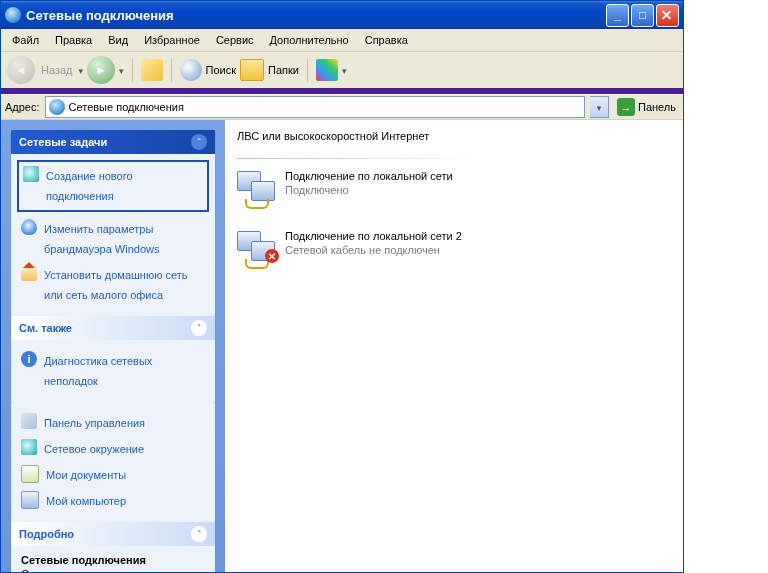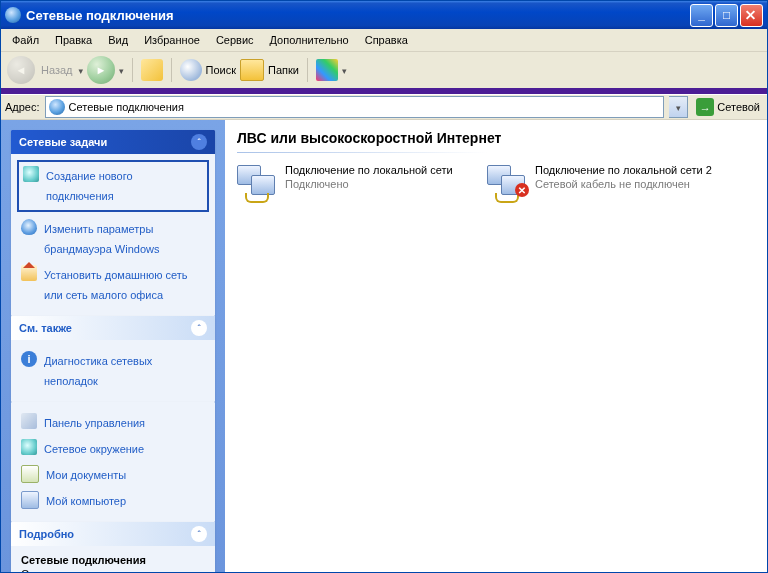--- a/index.html
+++ b/index.html
@@ -1,16 +1,16 @@
 <!DOCTYPE html>
 <html><head>
 <meta charset="utf-8">
 <style>
 html,body{margin:0;padding:0;font-family:Tahoma,Arial,sans-serif;font-size:11px;color:#000;background:#fff}
-.window{width:768px;height:573px;border:1px solid #0047ab;box-sizing:border-box;display:flex;flex-direction:column;background:#8b5cf6}
+.window{width:684px;height:573px;border:1px solid #0047ab;box-sizing:border-box;display:flex;flex-direction:column;background:#8b5cf6}
 .titlebar{height:28px;background:linear-gradient(to bottom,#3b81e6 0%,#1855c7 8%,#0047c8 40%,#0843b5 88%,#0536a0 100%);display:flex;align-items:center;padding:0 4px;color:#fff;font-weight:bold;font-size:13px}
 .titlebar-icon{width:16px;height:16px;margin-right:5px;background:radial-gradient(circle at 40% 35%,#cfe6ff 0,#5aa0e0 55%,#2060a0 100%);border-radius:50%}
 .titlebar-text{flex:1}
 .win-btns{display:flex;gap:2px}
 .win-btn{width:21px;height:21px;border:1px solid #fff;border-radius:3px;color:#fff;font-weight:bold;font-size:12px;display:flex;align-items:center;justify-content:center;cursor:pointer}
 .win-min,.win-max{background:linear-gradient(to bottom,#6fa9f2,#2f66cf)}
 .win-close{background:linear-gradient(to bottom,#f08070,#d83020);position:relative}
 .win-close::before,.win-close::after{content:"";position:absolute;width:11px;height:2px;background:#fff;top:9px;left:4px}
 .win-close::before{transform:rotate(45deg)}
 .win-close::after{transform:rotate(-45deg)}
@@ -48,21 +48,21 @@
 .ico-home::before{content:"";position:absolute;left:2px;top:-3px;border-left:6px solid transparent;border-right:6px solid transparent;border-bottom:6px solid #d04828}
 .ico-shield{background:radial-gradient(circle at 45% 40%,#e5f2ff,#5a9be0 60%,#2d6bb8 100%);border-radius:50% 50% 50% 50%/60% 60% 40% 40%}
 .ico-info{background:#3b7ed8;border-radius:50%;color:#fff;display:flex;align-items:center;justify-content:center;font-weight:bold;font-size:11px}
 .ico-cpl{background:linear-gradient(135deg,#e0e8f2,#a8bddc)}
 .ico-netp{background:radial-gradient(circle at 40% 40%,#dff,#6cc 60%,#399 100%)}
 .ico-docs{background:linear-gradient(to bottom,#fff,#d6e4b8);border:1px solid #9bb268}
 .ico-mycomp{background:linear-gradient(to bottom,#eef4ff,#9fbce4);border:1px solid #7a9acc}
 .details{padding:8px 10px;color:#000}
 .details b{display:block;margin-bottom:2px}
 .content{flex:1;padding:10px 12px;overflow:auto}
-.section-hd{font-weight:bold;font-size:14px;color:#000;margin-bottom:6px}
+.section-hd{font-weight:normal;font-size:11px;color:#000;margin-bottom:16px}
 .section-rule{height:1px;width:250px;background:linear-gradient(to right,#a9c2e8,#fff);margin-bottom:10px}
 .conns{display:flex;gap:20px;flex-wrap:wrap}
 .conn{display:flex;gap:8px;width:230px;cursor:pointer}
 .conn-ico{width:40px;height:40px;position:relative;flex-shrink:0}
 .conn-ico .mon{position:absolute;width:22px;height:18px;background:linear-gradient(to bottom,#eef4ff,#9fbce4);border:1px solid #5f7fb0;border-radius:2px;left:0;top:2px}
 .conn-ico .mon2{left:14px;top:12px}
 .conn-ico .cable{position:absolute;bottom:0;left:8px;width:20px;height:8px;border-bottom:2px solid #c9a516;border-left:2px solid #c9a516;border-right:2px solid #c9a516;border-radius:0 0 6px 6px}
 .conn-ico .x{position:absolute;right:-2px;bottom:6px;width:14px;height:14px;background:#d83020;border-radius:50%;color:#fff;display:flex;align-items:center;justify-content:center;font-size:10px;font-weight:bold}
 .conn-txt{display:flex;flex-direction:column;line-height:14px}
 .conn-name{color:#000}
@@ -128,21 +128,21 @@
     <span>Адрес:</span>
     <div class="addr-field">
       <span class="addr-ico"></span>
       <span>Сетевые подключения</span>
     </div>
     <div class="addr-dd">
         <span class="dd-caret"></span>
       </div>
     <div class="go-btn">
       <span class="go-ico">→</span>
-      <span>Сетевой</span>
+      <span>Панель</span>
     </div>
   </div>
 
   <div class="body">
     <div class="sidebar">
 
       <div class="panel">
         <div class="panel-hd dark">
           <span>Сетевые задачи</span>
           <span class="panel-chev chev-up"></span>

